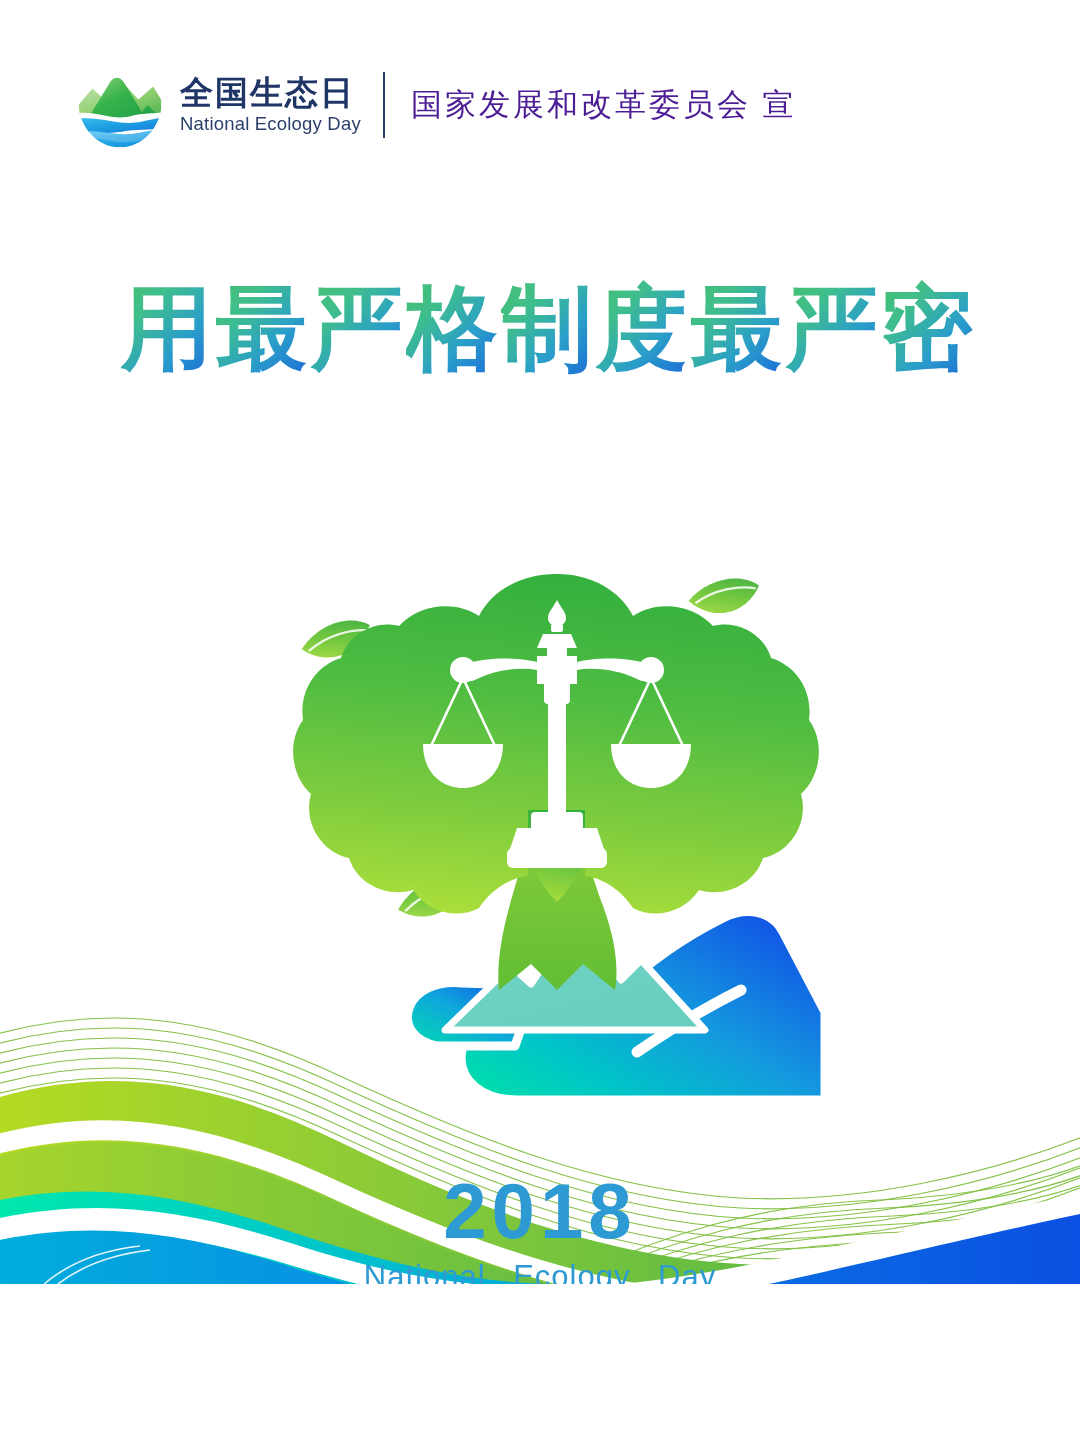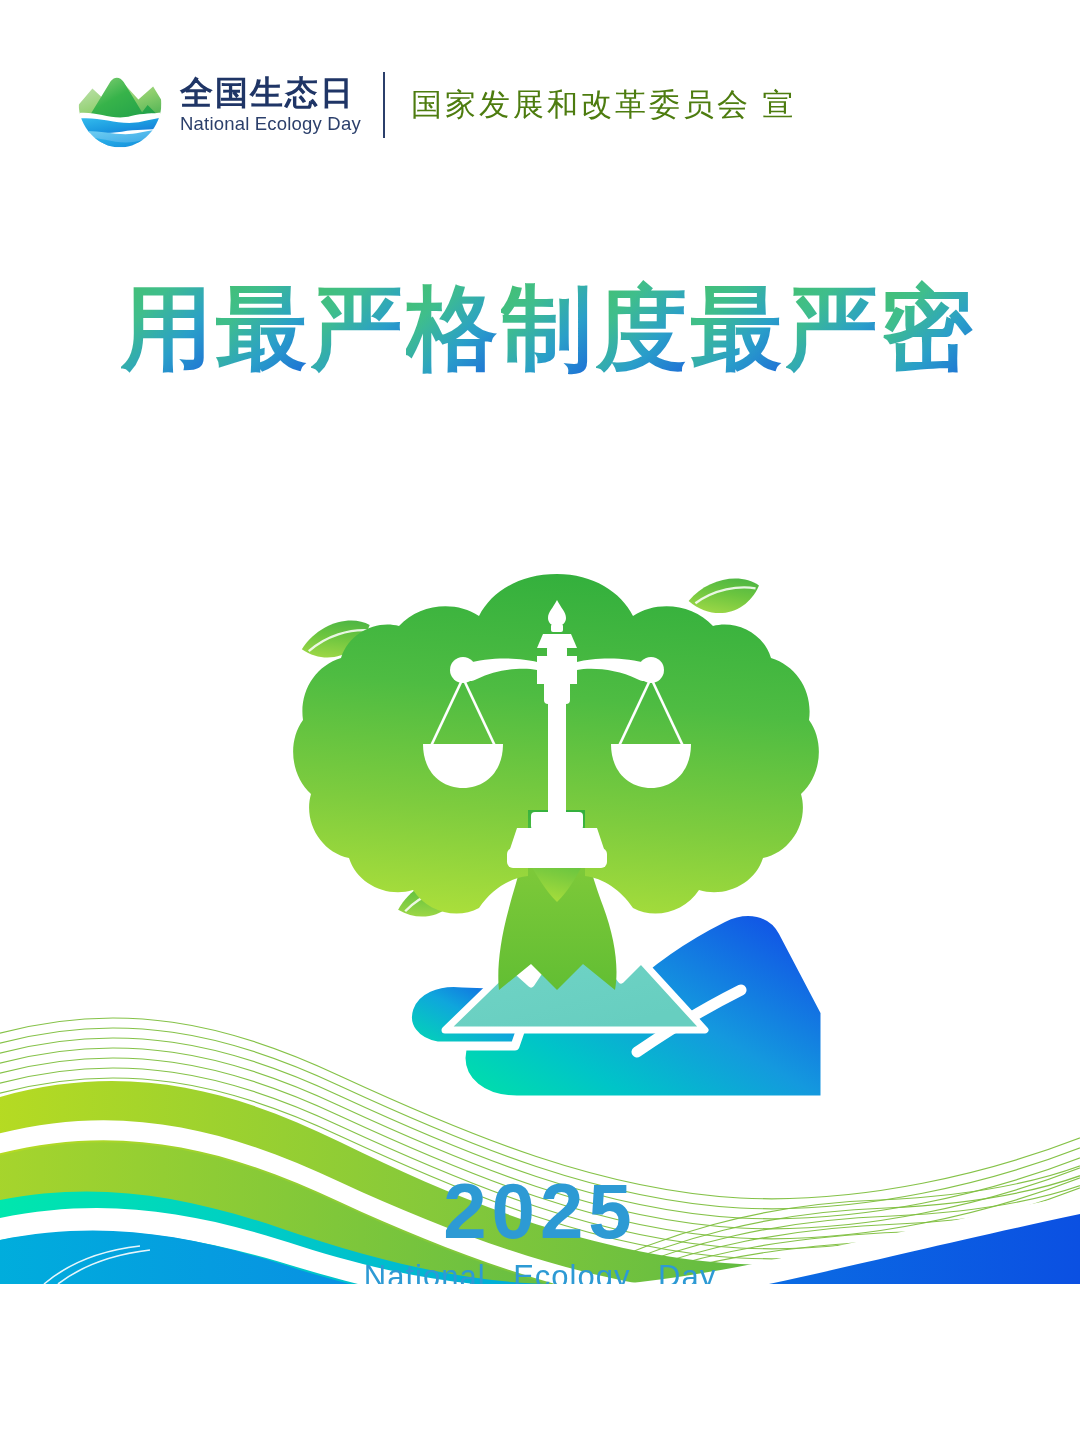--- a/index.html
+++ b/index.html
@@ -58,21 +58,21 @@
   .header-divider {
     width: 2px;
     height: 66px;
     background: #2B3F6B;
     margin: 0 26px 0 22px;
     flex: 0 0 auto;
   }
   .publisher {
     font-size: 31px;
     letter-spacing: 3px;
-    color: #4d7c0f;
+    color: #4c1d95;
     white-space: nowrap;
   }
 
   
   .title-block {
     position: absolute;
     left: 0;
     top: 272px;
     width: 1080px;
     text-align: center;
@@ -323,21 +323,21 @@
         <path d="M178 118 L210 186"></path>
         <path d="M366 118 L334 186"></path>
         <path d="M366 118 L398 186"></path>
       </g>
       <path d="M138 184 L218 184 C218 212 200 228 178 228 C156 228 138 212 138 184 Z"></path>
       <path d="M326 184 L406 184 C406 212 388 228 366 228 C344 228 326 212 326 184 Z"></path>
     </g>
   </svg>
 
   <div class="year-block">
-    <div class="year">2025</div>
+    <div class="year">2018</div>
     <div class="year-en">
       <span>National</span>
       <span>Ecology</span>
       <span>Day</span>
     </div>
   </div>
 
   <svg class="waves" viewBox="0 0 1080 300" preserveAspectRatio="none">
     <defs>
       <linearGradient id="w-green-light" x1="0" y1="0" x2="1" y2="0">

